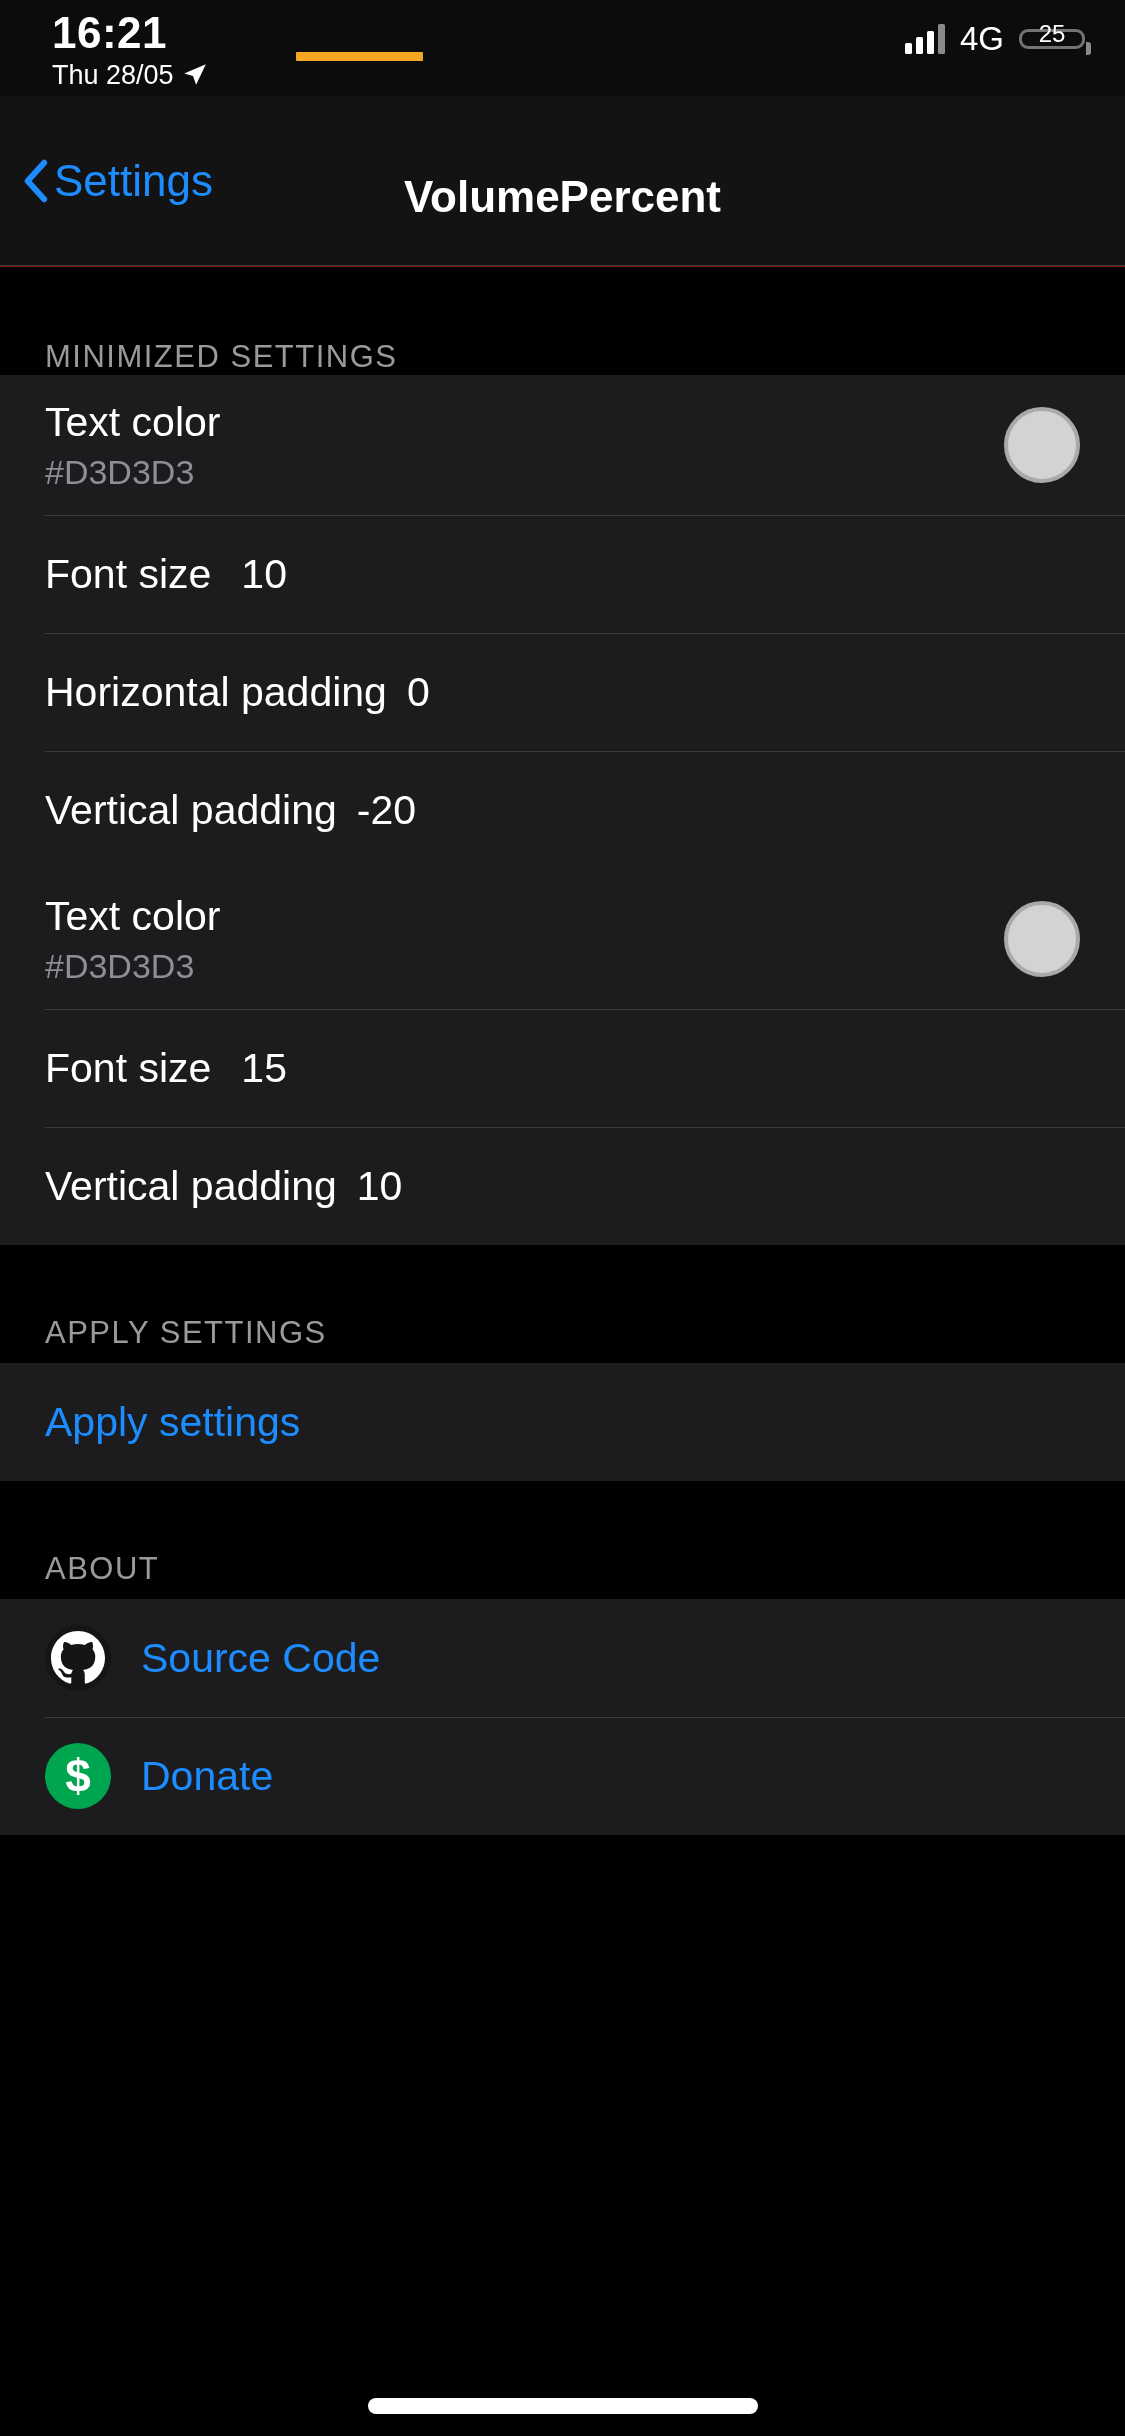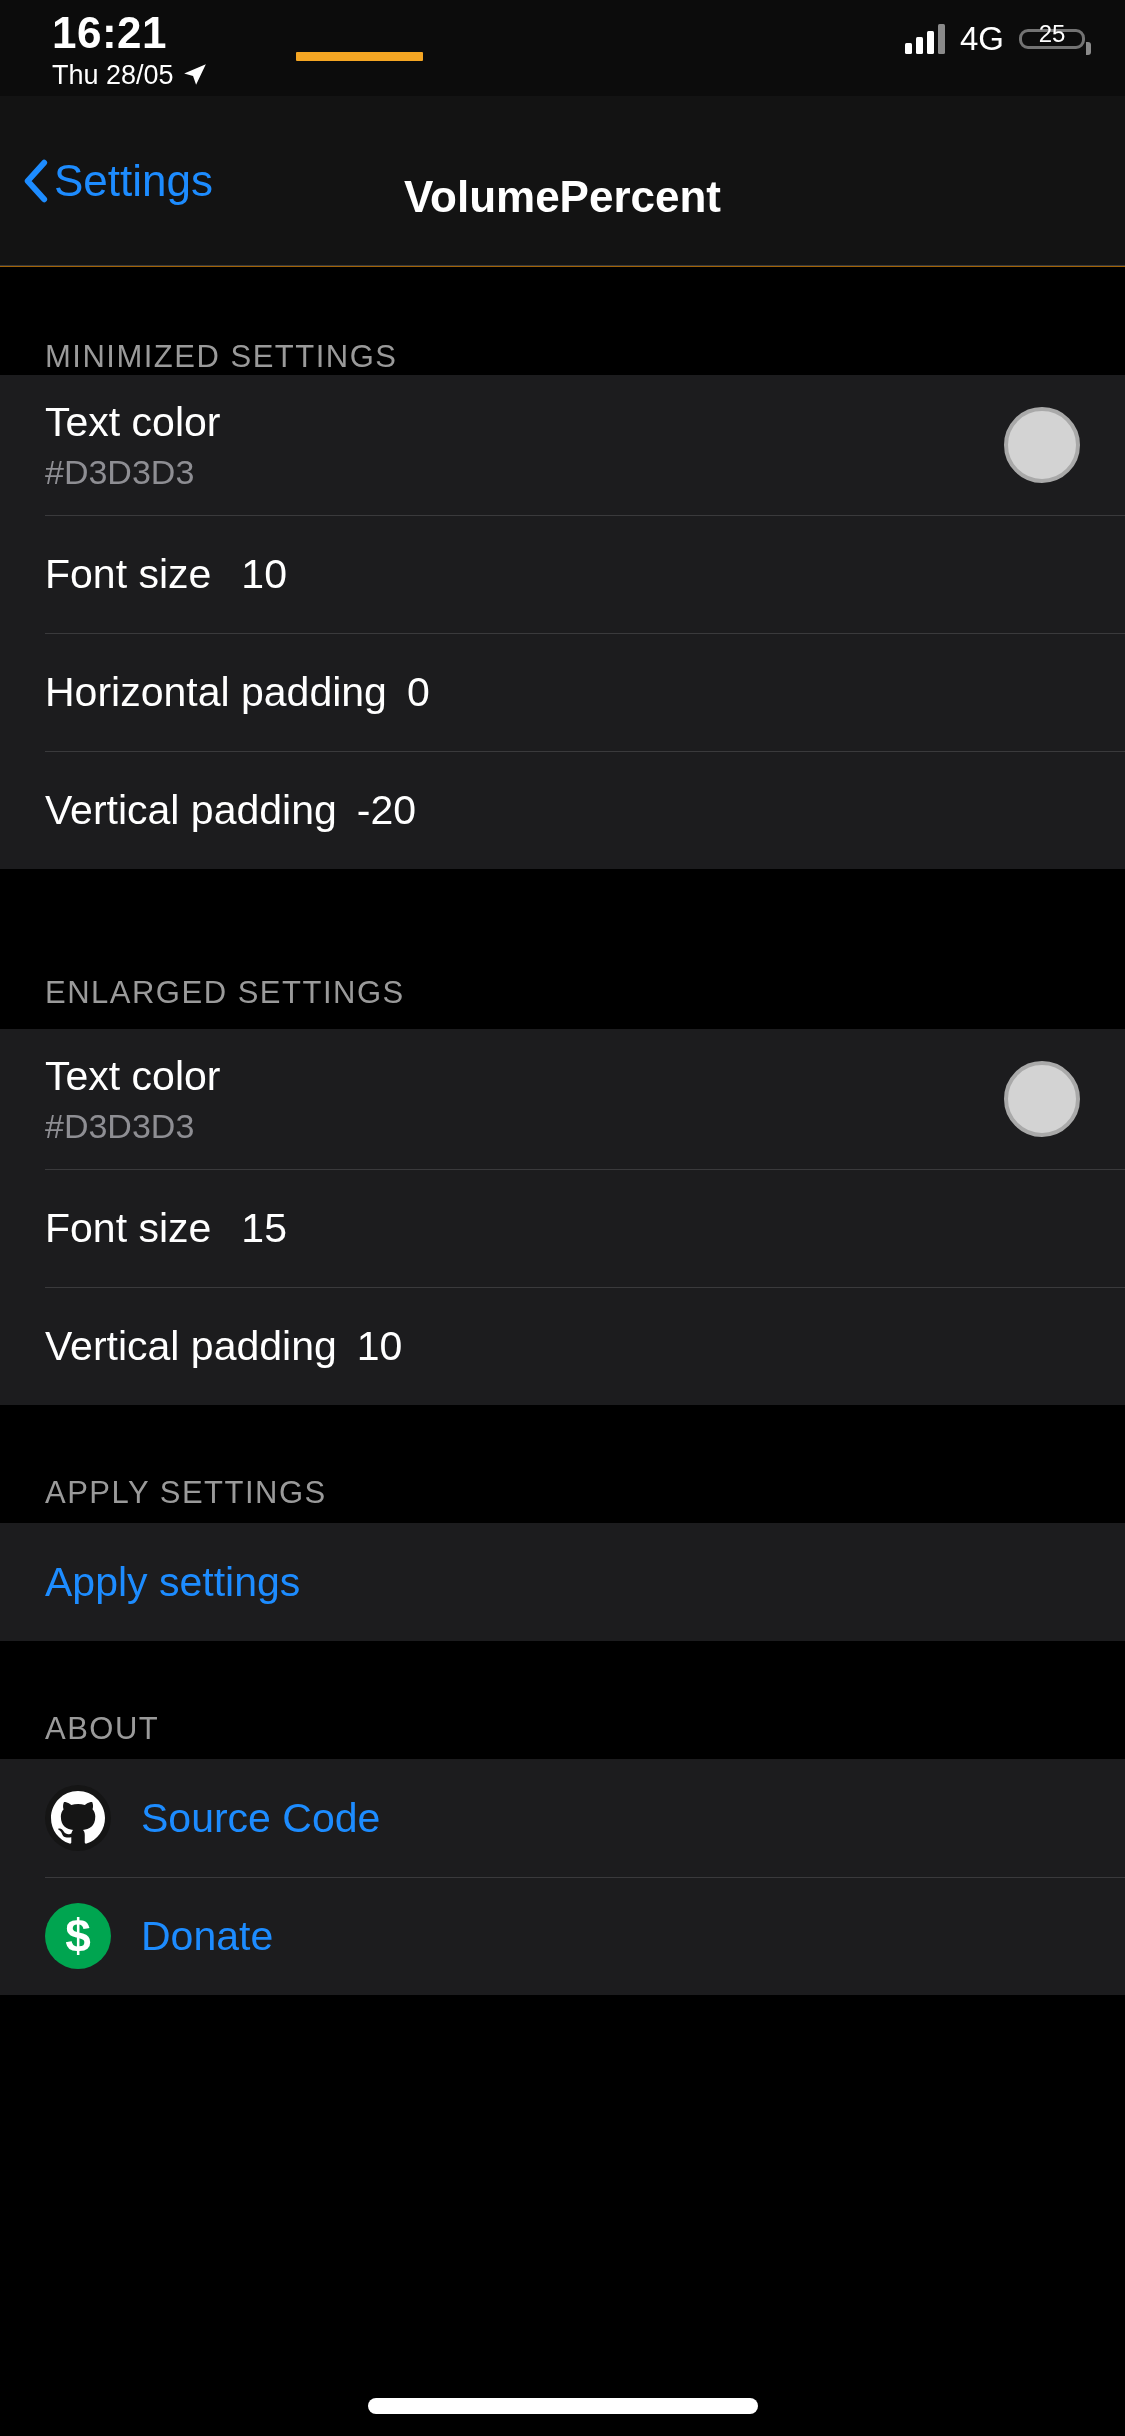--- a/index.html
+++ b/index.html
@@ -2,21 +2,21 @@
 <html><head>
 <meta charset="utf-8">
 <style>
   * { margin:0; padding:0; box-sizing:border-box; }
   html, body {
     width:1125px; height:2436px;
     background:#000;
     font-family:"Liberation Sans", sans-serif;
     overflow:hidden;
   }
-  .phone { position:relative; width:1125px; height:2436px; background:#a16207; }
+  .phone { position:relative; width:1125px; height:2436px; background:#7f1d1d; }
 
   
   .statusbar {
     position:absolute; top:0; left:0; width:1125px; height:96px;
     background:#0c0c0c;
   }
   .sb-left { position:absolute; left:52px; top:8px; color:#fff; }
   .sb-time { font-size:44px; font-weight:bold; letter-spacing:0.5px; line-height:50px; }
   .sb-date-row { display:flex; align-items:center; gap:8px; margin-top:2px; }
   .sb-date { font-size:27px; line-height:30px; }
@@ -180,21 +180,20 @@
       <div class="cell">
         <span class="cell-label">Horizontal padding</span>
         <span class="cell-value tight">0</span>
       </div>
       <div class="cell">
         <span class="cell-label">Vertical padding</span>
         <span class="cell-value tight">-20</span>
       </div>
     </div>
 
-    <div class="section-header" style="height:160px; padding-bottom:18px;">ENLARGED SETTINGS</div>
     <div class="group">
       <div class="cell" style="min-height:140px;">
         <div class="cell-stack">
           <span class="cell-label">Text color</span>
           <span class="cell-sub">#D3D3D3</span>
         </div>
         <span class="swatch" style="background:#D3D3D3;"></span>
       </div>
       <div class="cell">
         <span class="cell-label">Font size</span>

